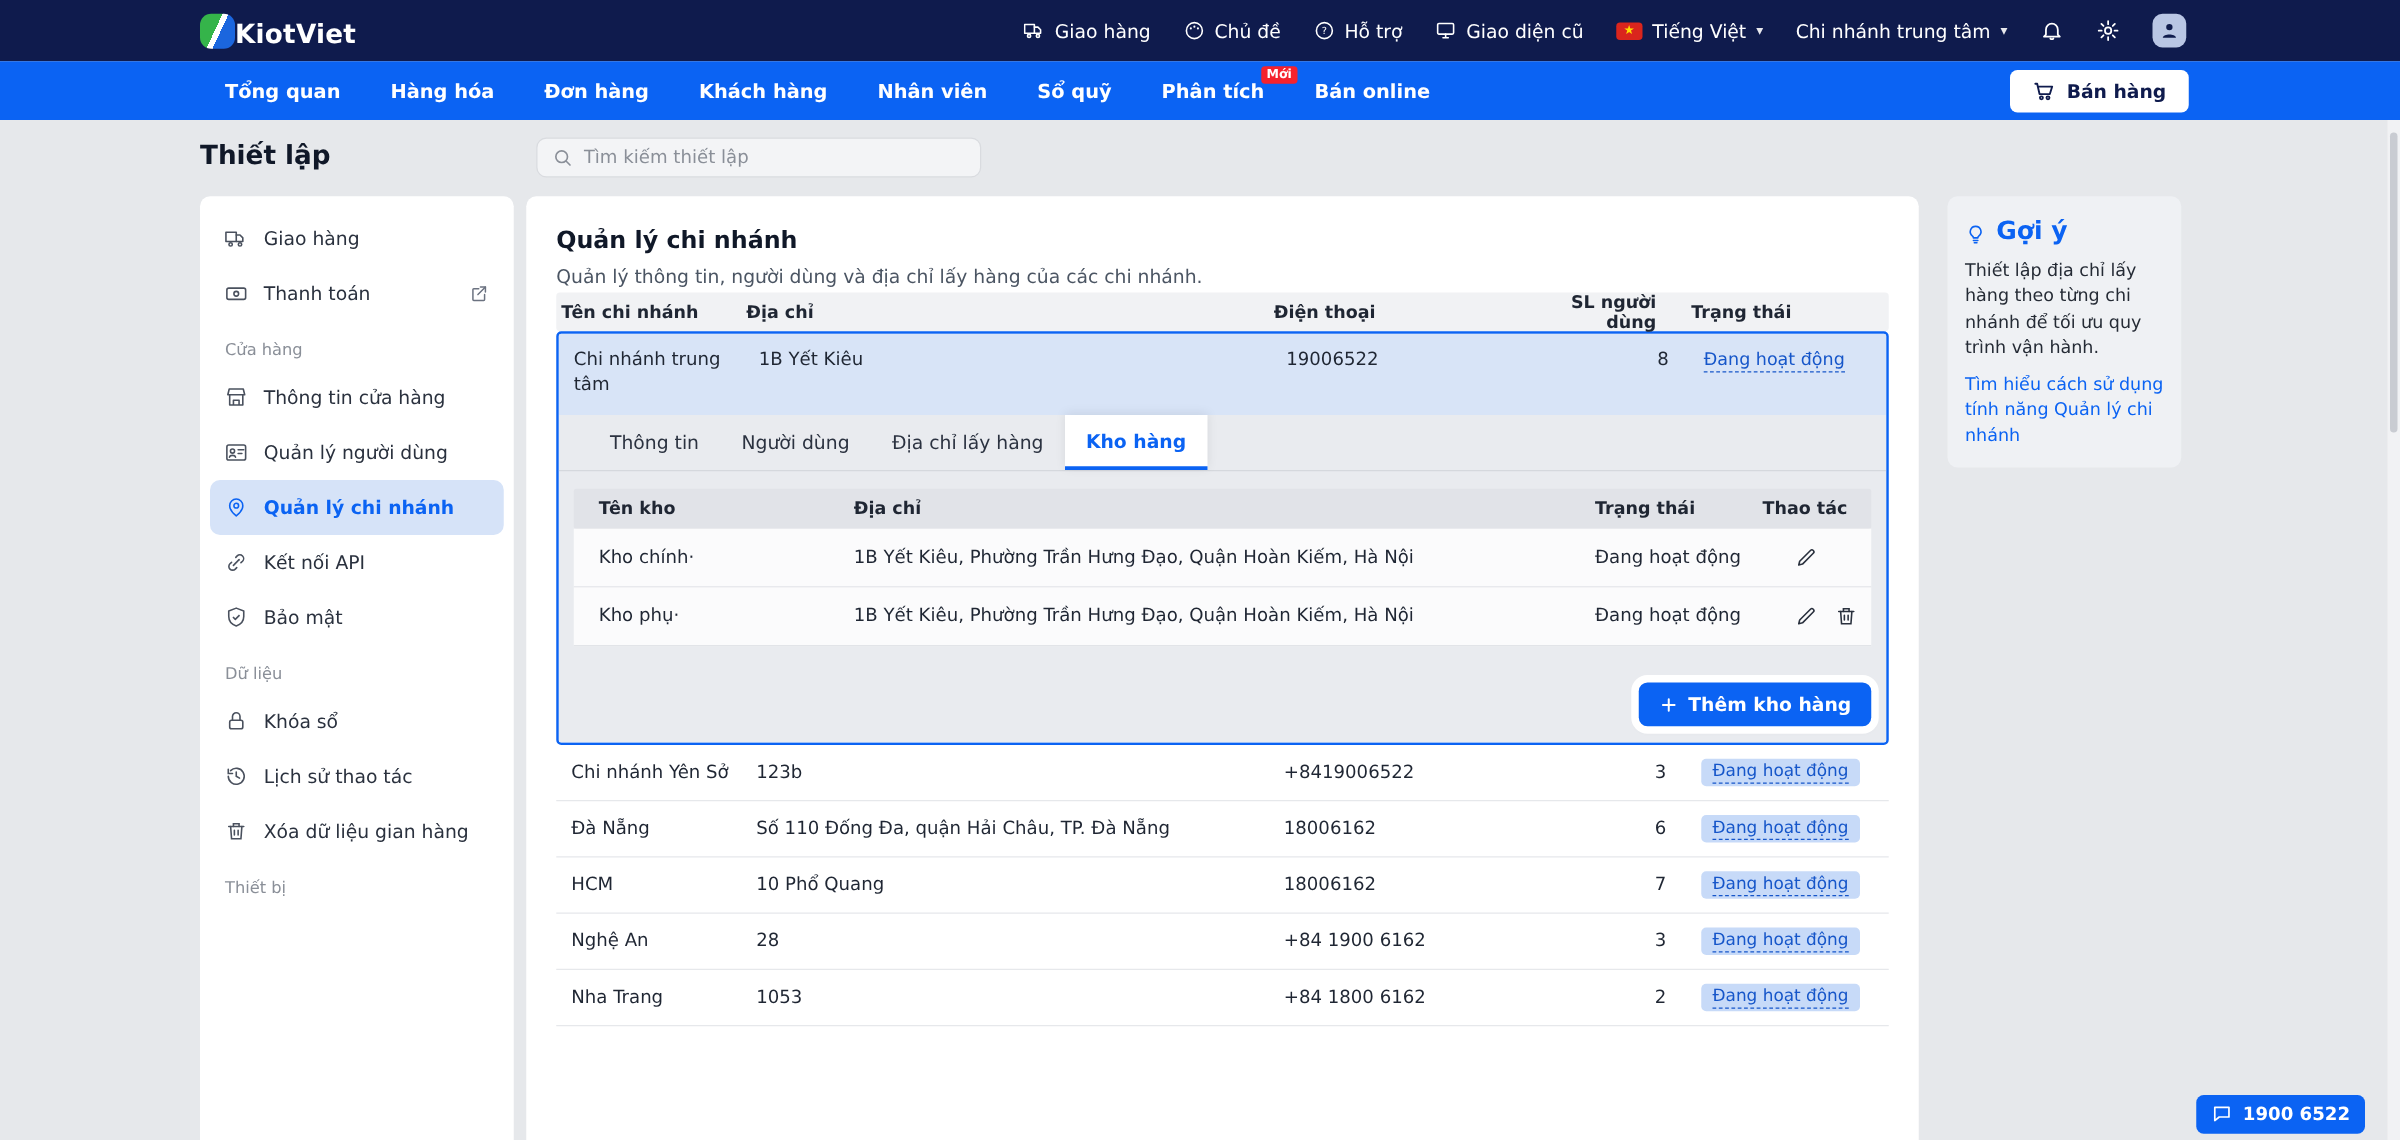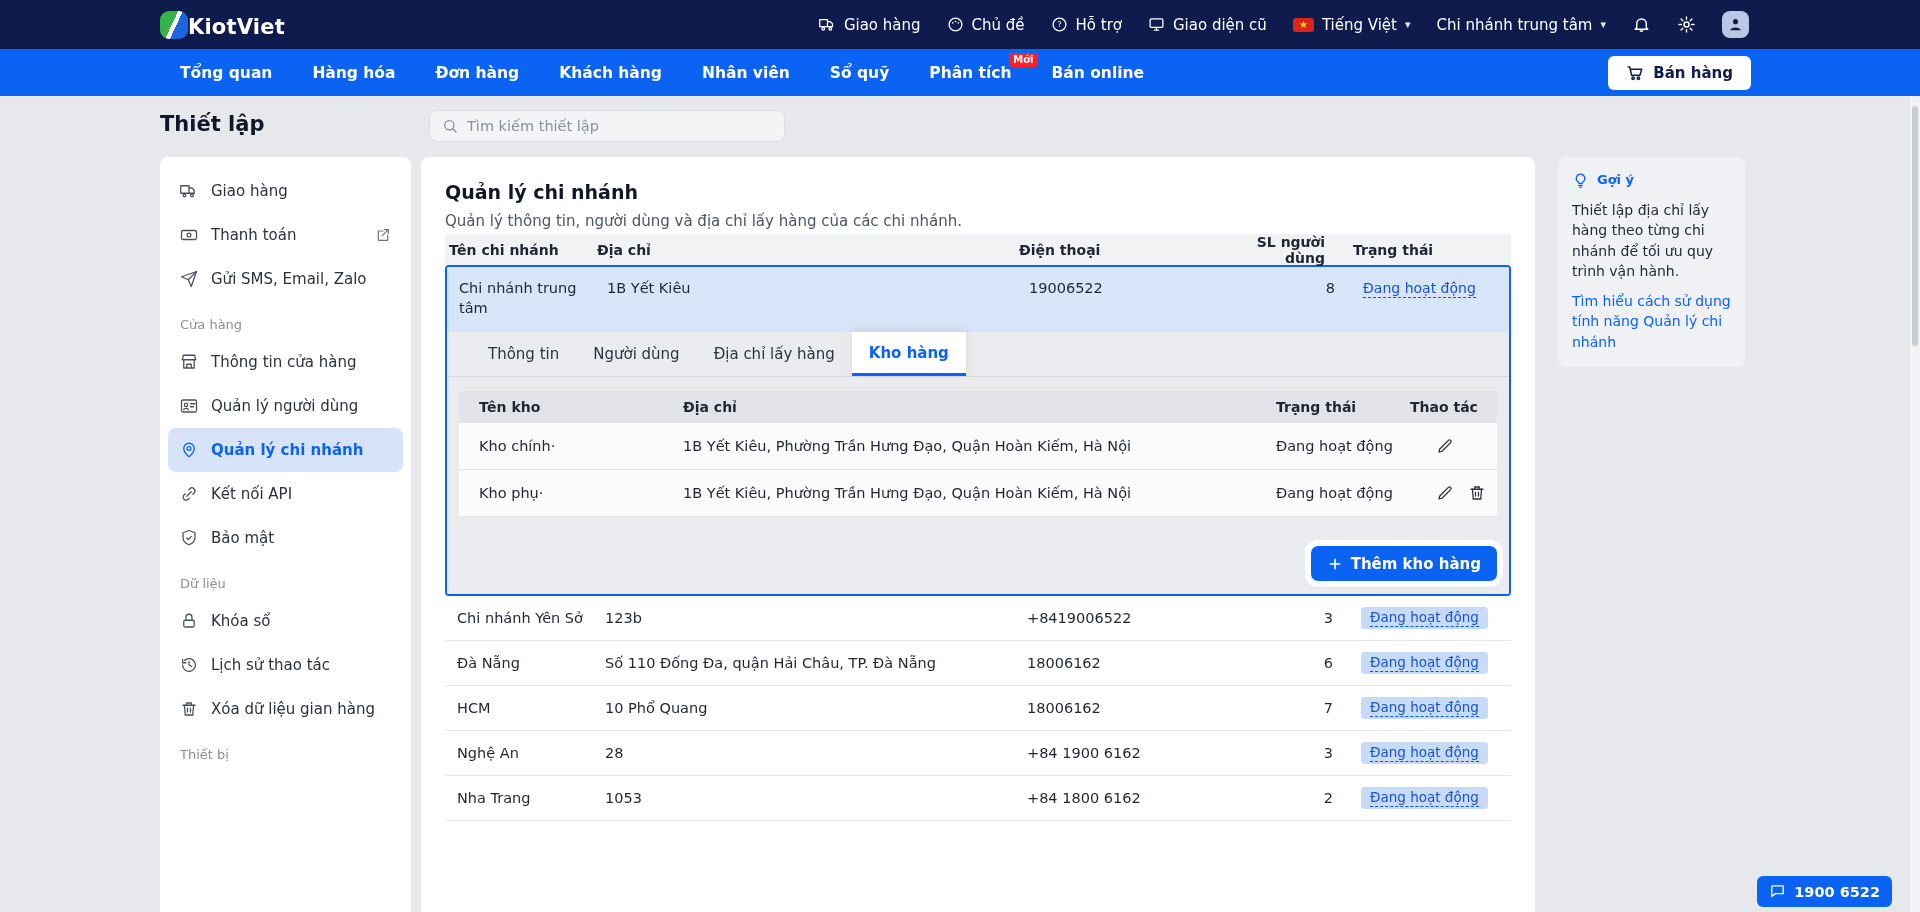--- a/index.html
+++ b/index.html
@@ -82,21 +82,21 @@
   .c-actions svg { cursor:pointer; }
   .add-row { display:flex; justify-content:flex-end; padding:29px 12px 13px; }
   .add-btn { background:#0B63F3; color:#fff; font-size:15px; font-weight:700; height:35px; border-radius:7px; display:flex; align-items:center; gap:8px; padding:0 16px; border:none; cursor:pointer; font-family:inherit; box-shadow:0 0 0 6px #FFFFFF, 0 2px 6px rgba(0,0,0,.18); }
 
   
   .row { min-height:45px; align-items:center; font-size:14.5px; padding-left:12px; border-bottom:1px solid #E6E8EB; cursor:pointer; }
   .status-badge { display:inline-block; background:#C7DAF8; color:#1656C9; font-size:13.5px; padding:4px 9px; border-radius:4px; line-height:1; cursor:pointer; }
 
   
   .tips { width:187px; background:#EFF1F4; border-radius:8px; padding:15px 14px; margin-left:23px; }
-  .tips-head { display:flex; align-items:flex-start; gap:8px; color:#0B63F3; font-size:13px; font-weight:700; }
+  .tips-head { display:flex; align-items:flex-end; gap:8px; color:#0B63F3; font-size:20px; font-weight:700; }
   .tips-body { margin-top:11px; font-size:14px; line-height:1.45; color:#252B35; }
   .tips-link { margin-top:10px; font-size:14px; line-height:1.45; color:#0B63F3; cursor:pointer; }
 
   
   .chat-btn { position:absolute; right:28px; bottom:5px; background:#0B63F3; color:#fff; height:31px; border-radius:6px; display:flex; align-items:center; gap:8px; padding:0 12px; font-size:14.5px; font-weight:700; border:none; cursor:pointer; font-family:inherit; }
 
   
   .scrollbar { position:absolute; top:96px; right:0; bottom:0; width:10px; background:#F1F2F4; }
   .scroll-thumb { position:absolute; top:10px; left:2px; width:6px; height:240px; background:#C9CCD2; border-radius:3px; cursor:grab; }
 </style>
@@ -218,27 +218,20 @@
       <svg class="ic" width="18" height="18" viewBox="0 0 24 24" fill="none" stroke="currentColor" stroke-width="1.7">
           <rect x="2" y="6" width="20" height="12" rx="2"></rect>
           <circle cx="12" cy="12" r="2.5"></circle>
         </svg>
       <span>Thanh toán</span>
       <svg class="ic ext" width="16" height="16" viewBox="0 0 24 24" fill="none" stroke="currentColor" stroke-width="1.8" stroke-linecap="round" stroke-linejoin="round">
           <path d="M14 4h6v6"></path>
           <path d="M20 4l-9 9"></path>
           <path d="M19 13v6a1 1 0 0 1-1 1H6a1 1 0 0 1-1-1V7a1 1 0 0 1 1-1h6"></path>
         </svg>
-    </div>
-    <div class="side-item">
-      <svg class="ic" width="18" height="18" viewBox="0 0 24 24" fill="none" stroke="currentColor" stroke-width="1.7" stroke-linejoin="round">
-          <path d="M22 2L11 13"></path>
-          <path d="M22 2l-7 20-4-9-9-4z"></path>
-        </svg>
-      <span>Gửi SMS, Email, Zalo</span>
     </div>
 
     <div class="side-group-label">Cửa hàng</div>
     <div class="side-item">
       <svg class="ic" width="18" height="18" viewBox="0 0 24 24" fill="none" stroke="currentColor" stroke-width="1.7" stroke-linejoin="round">
           <path d="M4.5 3h15L21 9H3z"></path>
           <path d="M5 9v11h14V9"></path>
           <path d="M9 20v-5h6v5"></path>
         </svg>
       <span>Thông tin cửa hàng</span>

